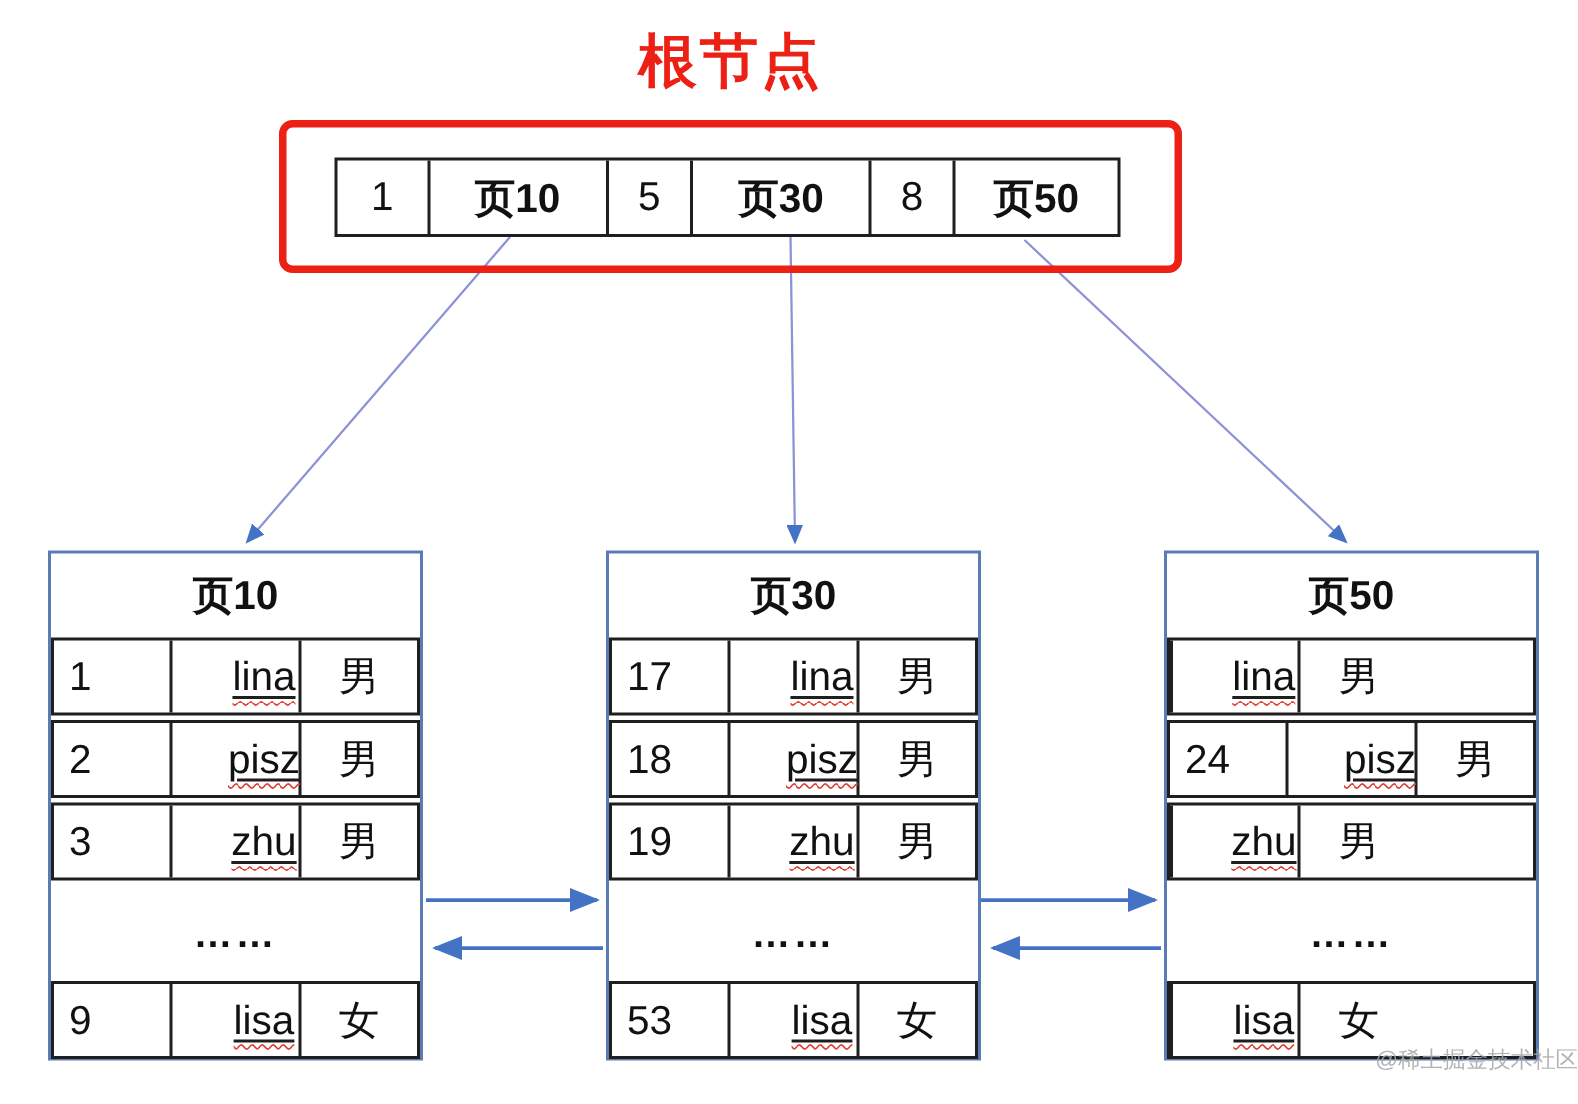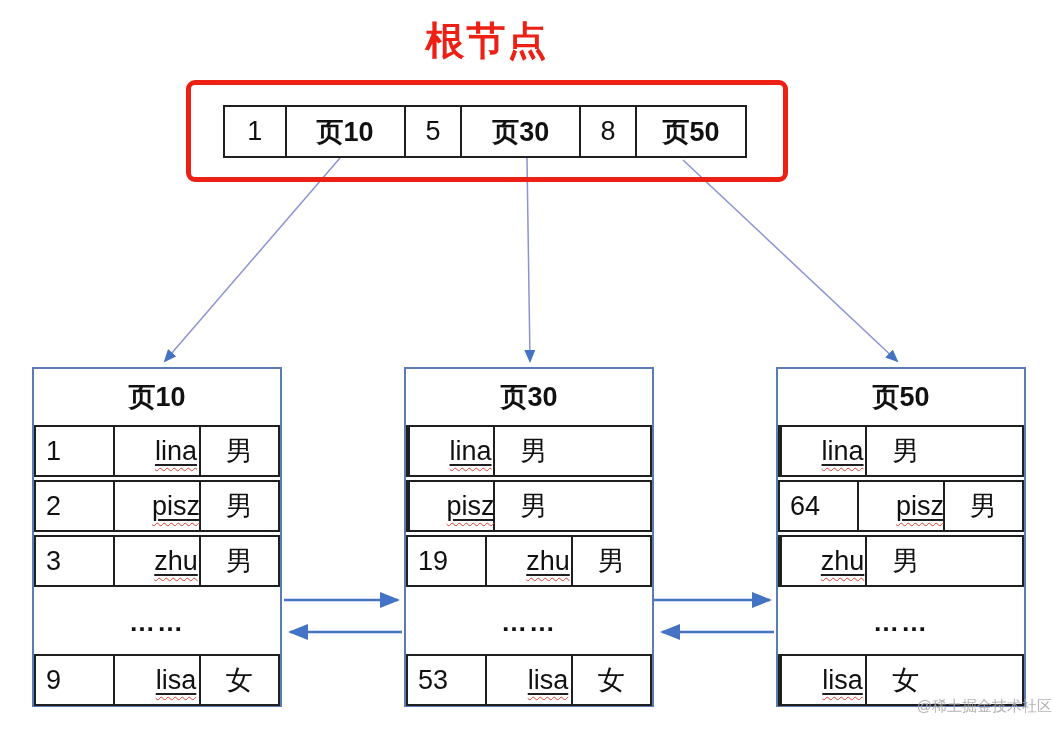--- a/index.html
+++ b/index.html
@@ -119,26 +119,28 @@
       <div class="pc name">
           <span class="wavy"><span class="uline">lisa</span></span>
         </div>
       <div class="pc gen">女</div>
     </div>
   </div>
 
   <div class="page-table pt-mid">
     <div class="phead">页30</div>
     <div class="prow">
+      <div class="pc id">17</div>
       <div class="pc name">
           <span class="wavy"><span class="uline">lina</span></span>
         </div>
       <div class="pc gen">男</div>
     </div>
     <div class="prow">
+      <div class="pc id">18</div>
       <div class="pc name">
           <span class="wavy"><span class="uline">pisz</span></span>
         </div>
       <div class="pc gen">男</div>
     </div>
     <div class="prow">
       <div class="pc id">19</div>
       <div class="pc name">
           <span class="wavy"><span class="uline">zhu</span></span>
         </div>
@@ -156,21 +158,21 @@
 
   <div class="page-table pt-right">
     <div class="phead">页50</div>
     <div class="prow">
       <div class="pc name">
           <span class="wavy"><span class="uline">lina</span></span>
         </div>
       <div class="pc gen">男</div>
     </div>
     <div class="prow">
-      <div class="pc id">64</div>
+      <div class="pc id">24</div>
       <div class="pc name">
           <span class="wavy"><span class="uline">pisz</span></span>
         </div>
       <div class="pc gen">男</div>
     </div>
     <div class="prow">
       <div class="pc name">
           <span class="wavy"><span class="uline">zhu</span></span>
         </div>
       <div class="pc gen">男</div>

